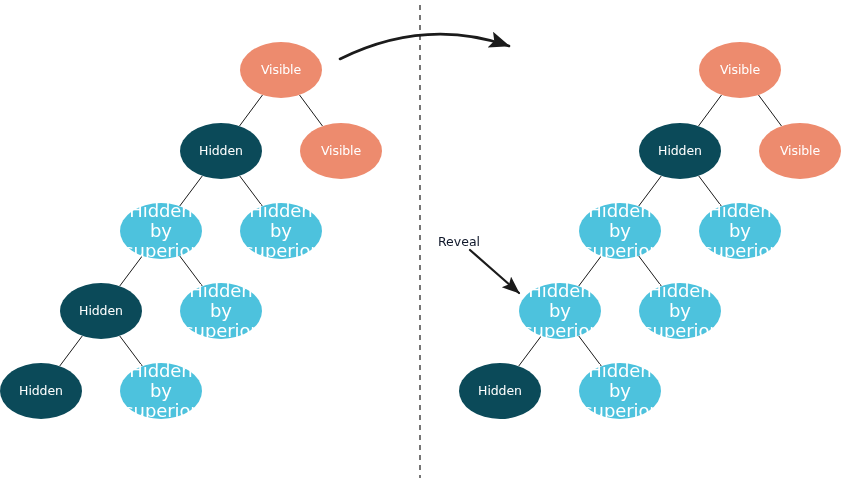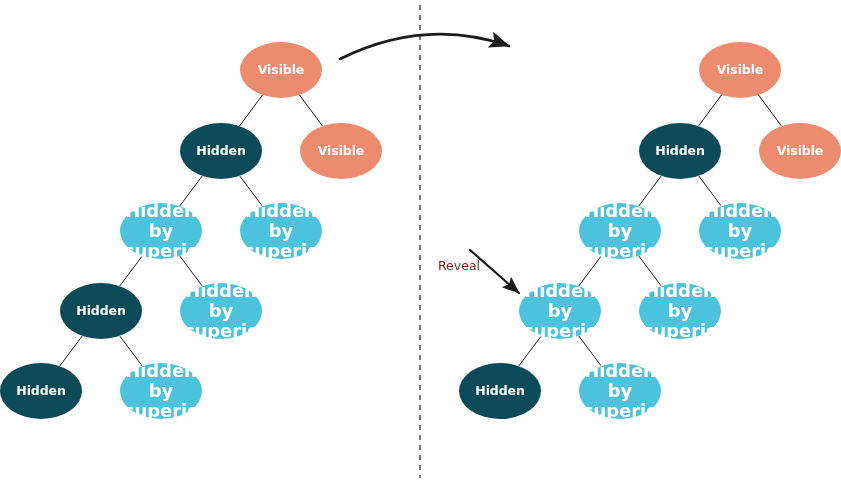--- a/index.html
+++ b/index.html
@@ -26,21 +26,21 @@
     pointer-events: none;
   }
   .node {
     position: absolute;
     display: flex;
     align-items: center;
     justify-content: center;
     text-align: center;
     border-radius: 50%;
     color: #ffffff;
-    font-weight: bold;
+    font-weight: normal;
     line-height: 1.12;
     box-sizing: border-box;
     letter-spacing: -0.1px;
   }
   .node-label {
     display: block;
     width: 100%;
     padding: 0 4px;
     box-sizing: border-box;
   }
@@ -142,15 +142,15 @@
     <defs>
       <marker id="arrowhead" markerWidth="9" markerHeight="9" refX="7.6" refY="3.2" orient="auto" markerUnits="strokeWidth">
         <path d="M0,0 L8,3.2 L0,6.4 L1.6,3.2 Z" fill="#1b1b1b"></path>
       </marker>
     </defs>
     <line id="divider-line" stroke="#1b1b1b" stroke-width="1.2" stroke-dasharray="5,5" x1="420" y1="5" x2="420" y2="478"></line>
     <path id="transition-arrow-path" fill="none" stroke="#1b1b1b" stroke-width="2.6" stroke-linecap="round" marker-end="url(#arrowhead)" d="M340,59 Q425,17 509,46"></path>
     <line id="reveal-arrow-line" stroke="#1b1b1b" stroke-width="2.2" stroke-linecap="round" marker-end="url(#arrowhead)" x1="470" y1="250" x2="519" y2="293"></line>
   </svg>
 
-  <div class="ann-text" id="reveal-label" style="left: 438px; top: 234px; color: #7f1d1d; margin-top: 24px;">Reveal</div>
+  <div class="ann-text" id="reveal-label" style="left: 438px; top: 234px; color: #0f172a;">Reveal</div>
 
 </div>
 
 </body></html>

